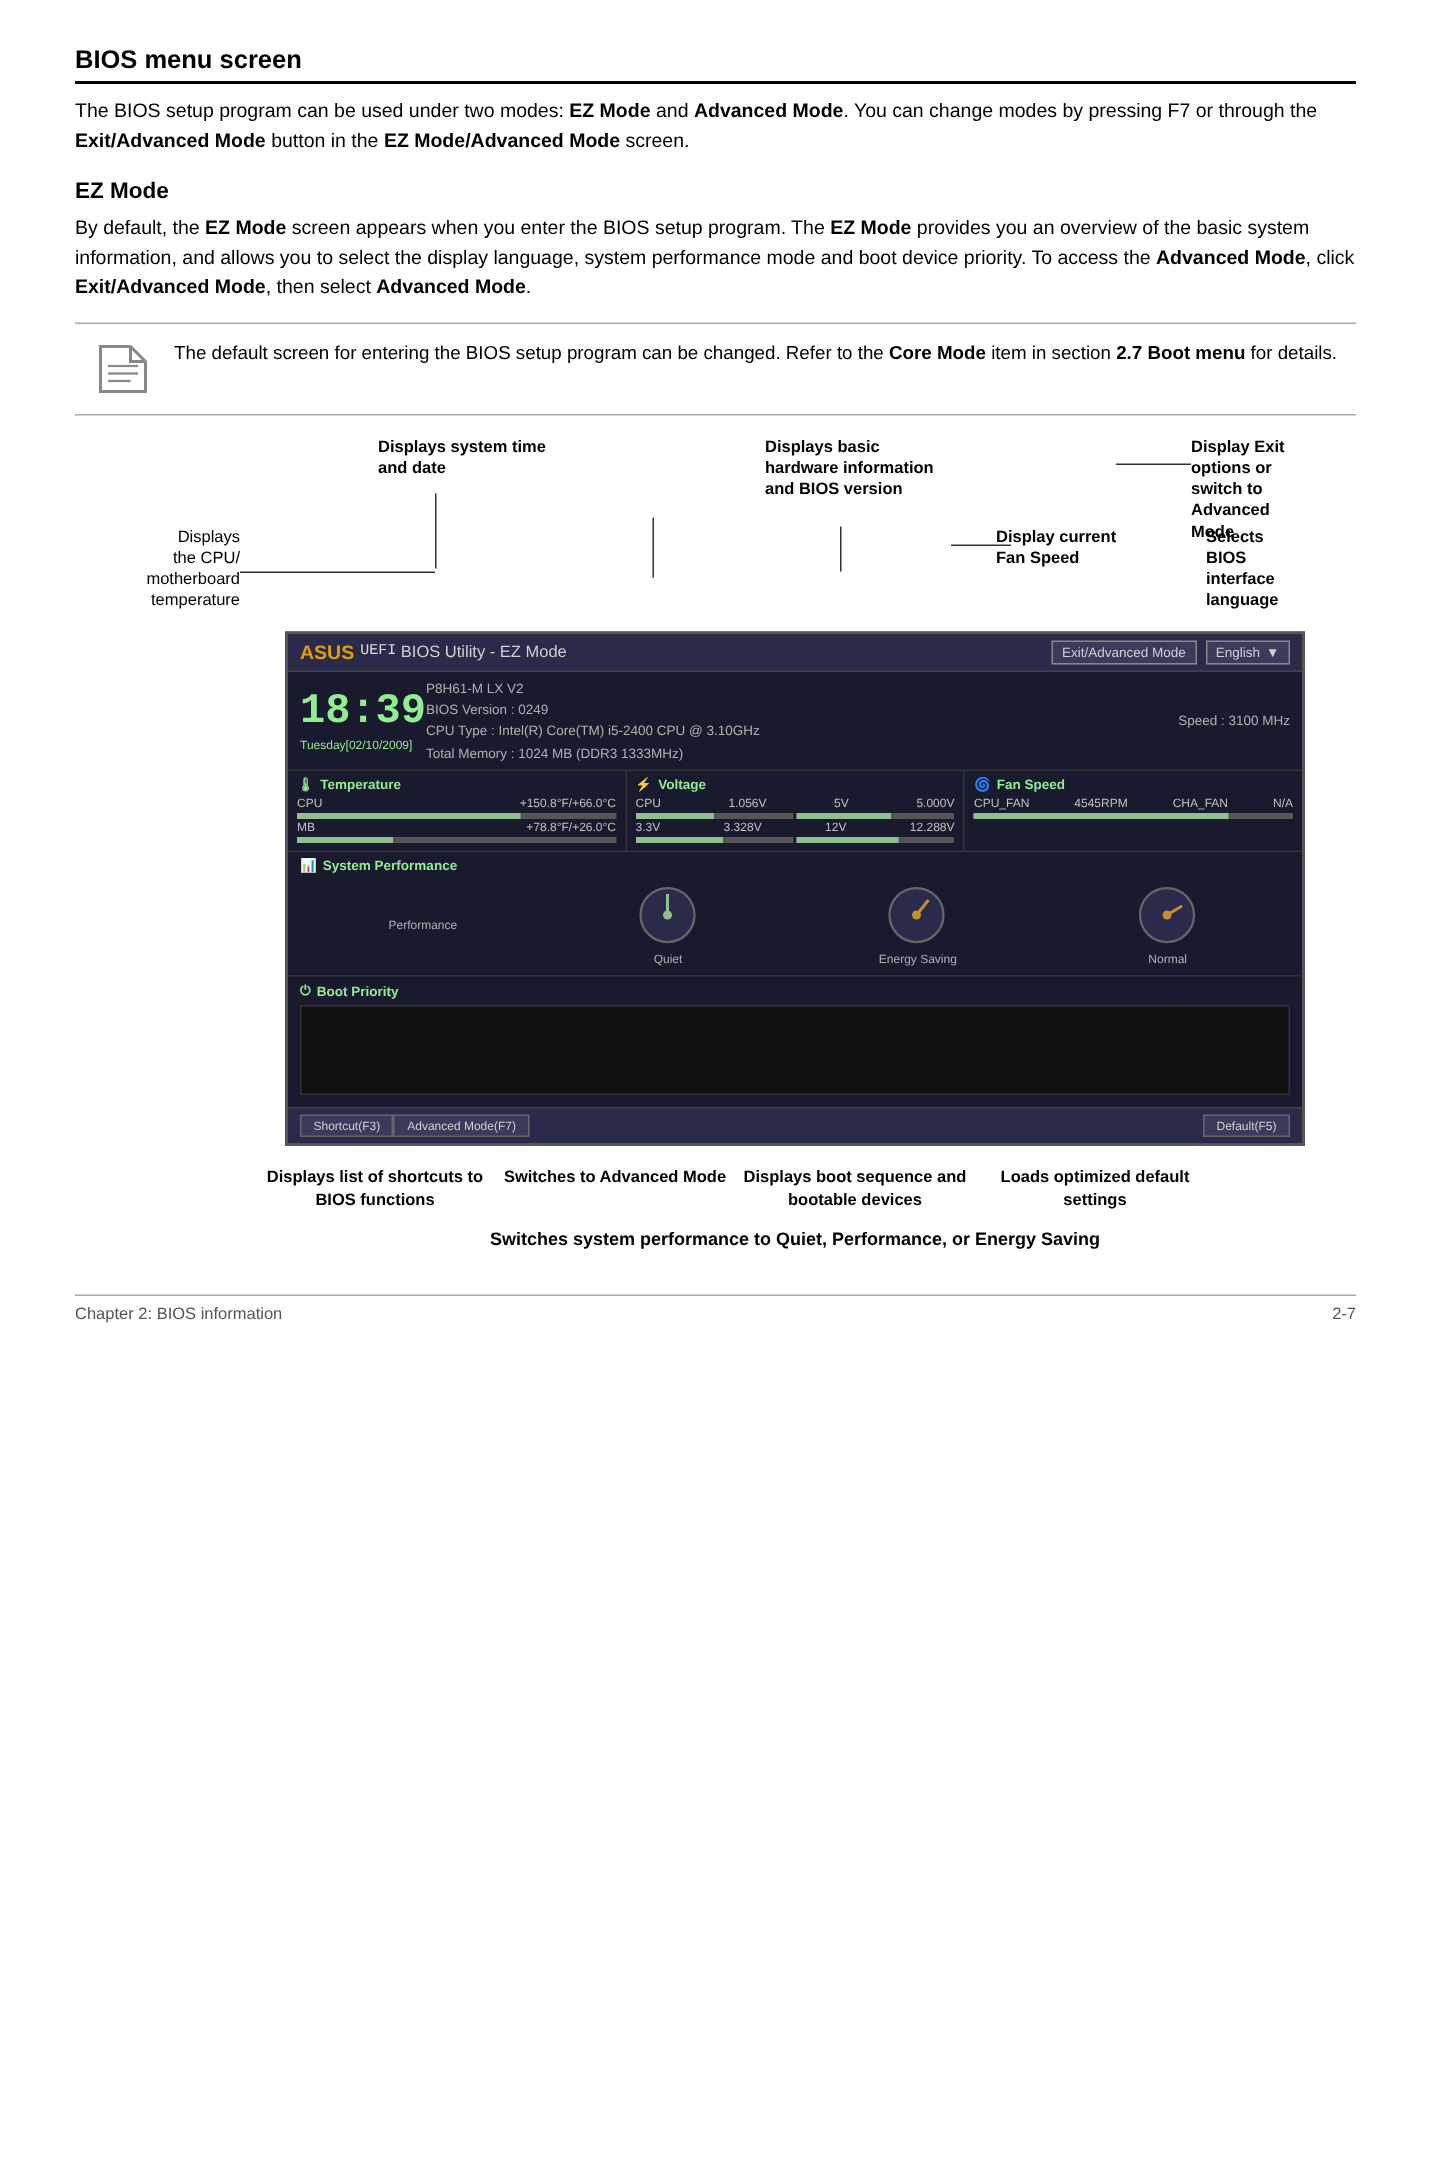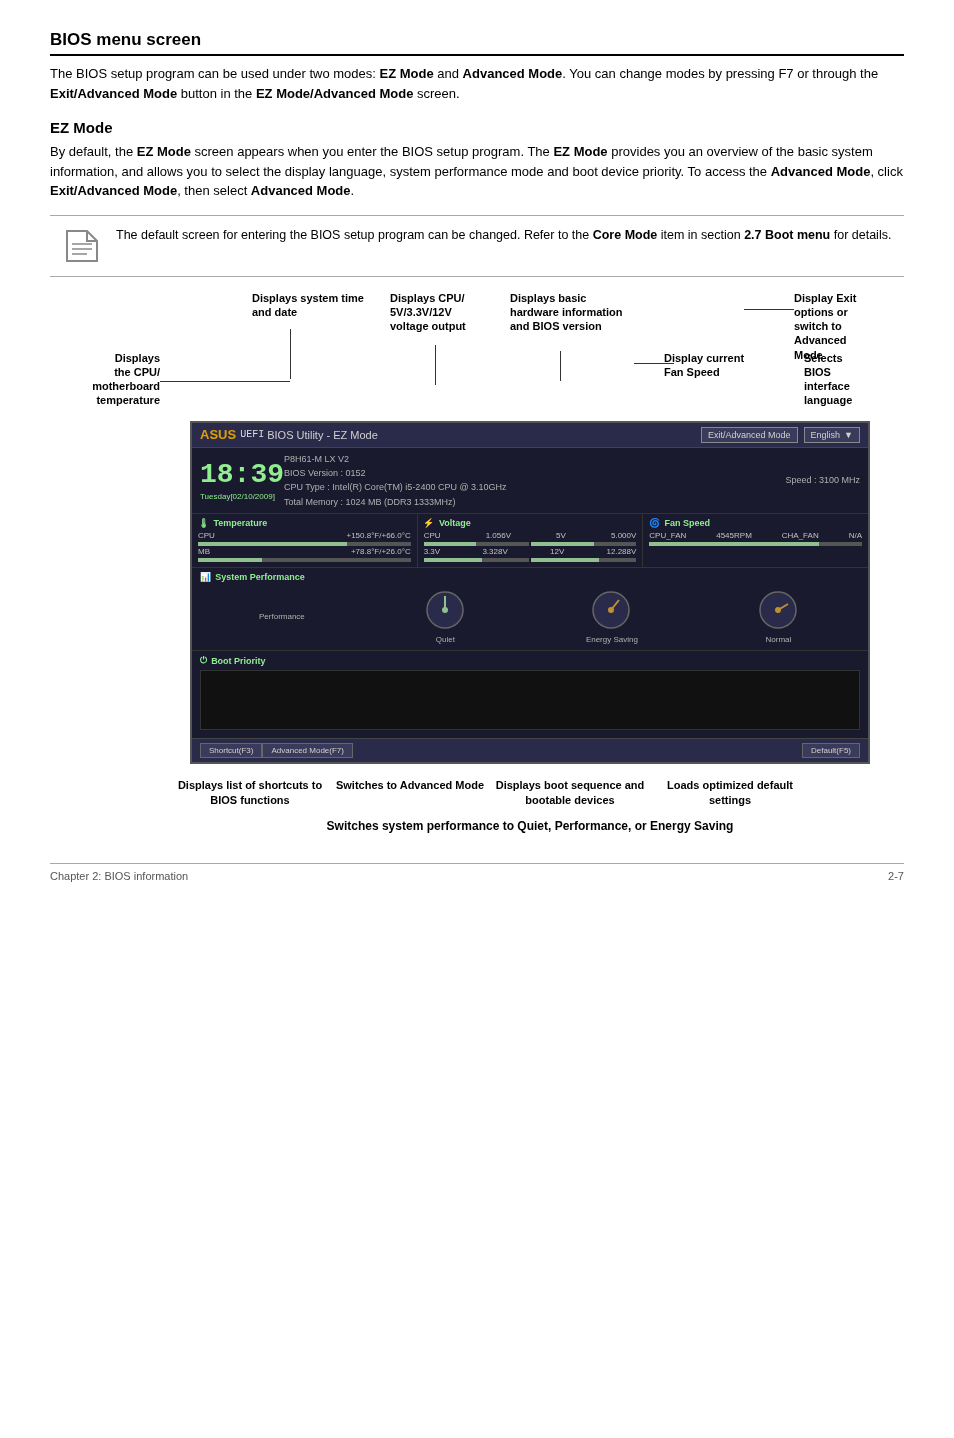--- a/index.html
+++ b/index.html
@@ -338,34 +338,31 @@
   </svg>
   <p class="note-text">
     The default screen for entering the BIOS setup program can be changed. Refer to the <b>Core Mode</b> item in section <b>2.7 Boot menu</b> for details.
   </p>
 </div>
 
 <div class="diagram-container">
 
   <div style="position:relative; width:100%; height:130px;">
 
-    <div class="label-left" style="top:60px; left:0; width:110px; text-align:right; font-size:11px; font-weight:bold; line-height:1.3;">
+    <div class="label-left" style="top:60px; left:0; width:110px; text-align:right; font-size:11px; font-weight:normal; line-height:1.3;">
       Displays<br>the CPU/<br>motherboard<br>temperature
     </div>
 
     <div style="position:absolute; left:110px; top:90px; width:130px; height:1px; background:#333;"></div>
 
     <div style="position:absolute; left:202px; top:0; font-size:11px; font-weight:bold; line-height:1.3; text-align:left; width:130px;">
       Displays system time<br>and date
     </div>
     <div style="position:absolute; left:240px; top:38px; width:1px; height:50px; background:#333;"></div>
 
-    <div style="position:absolute; left:340px; top:0px; font-size:11px; font-weight:bold; line-height:1.3; width:130px;">
-      Displays CPU/<br>5V/3.3V/12V<br>voltage output
-    </div>
     <div style="position:absolute; left:385px; top:54px; width:1px; height:40px; background:#333;"></div>
 
     <div style="position:absolute; left:460px; top:0px; font-size:11px; font-weight:bold; line-height:1.3; width:150px;">
       Displays basic<br>hardware information<br>and BIOS version
     </div>
     <div style="position:absolute; left:510px; top:60px; width:1px; height:30px; background:#333;"></div>
 
     <div style="position:absolute; right:0; top:0; font-size:11px; font-weight:bold; line-height:1.3; width:110px; text-align:left;">
       Display Exit<br>options or<br>switch to<br>Advanced<br>Mode
     </div>
@@ -397,21 +394,21 @@
         </div>
       </div>
 
       <div class="bios-time-row">
         <div>
           <div class="bios-time">18:39</div>
           <div class="bios-date">Tuesday[02/10/2009]</div>
         </div>
         <div class="bios-info">
           <div>P8H61-M LX V2</div>
-          <div>BIOS Version : 0152</div>
+          <div>BIOS Version : 0249</div>
           <div>CPU Type : Intel(R) Core(TM) i5-2400 CPU @ 3.10GHz</div>
           <div>Total Memory : 1024 MB (DDR3 1333MHz)</div>
         </div>
         <div class="bios-speed">Speed : 3100 MHz</div>
       </div>
 
       <div class="bios-stats-row">
 
         <div class="bios-stat-section">
           <div class="bios-stat-header">

